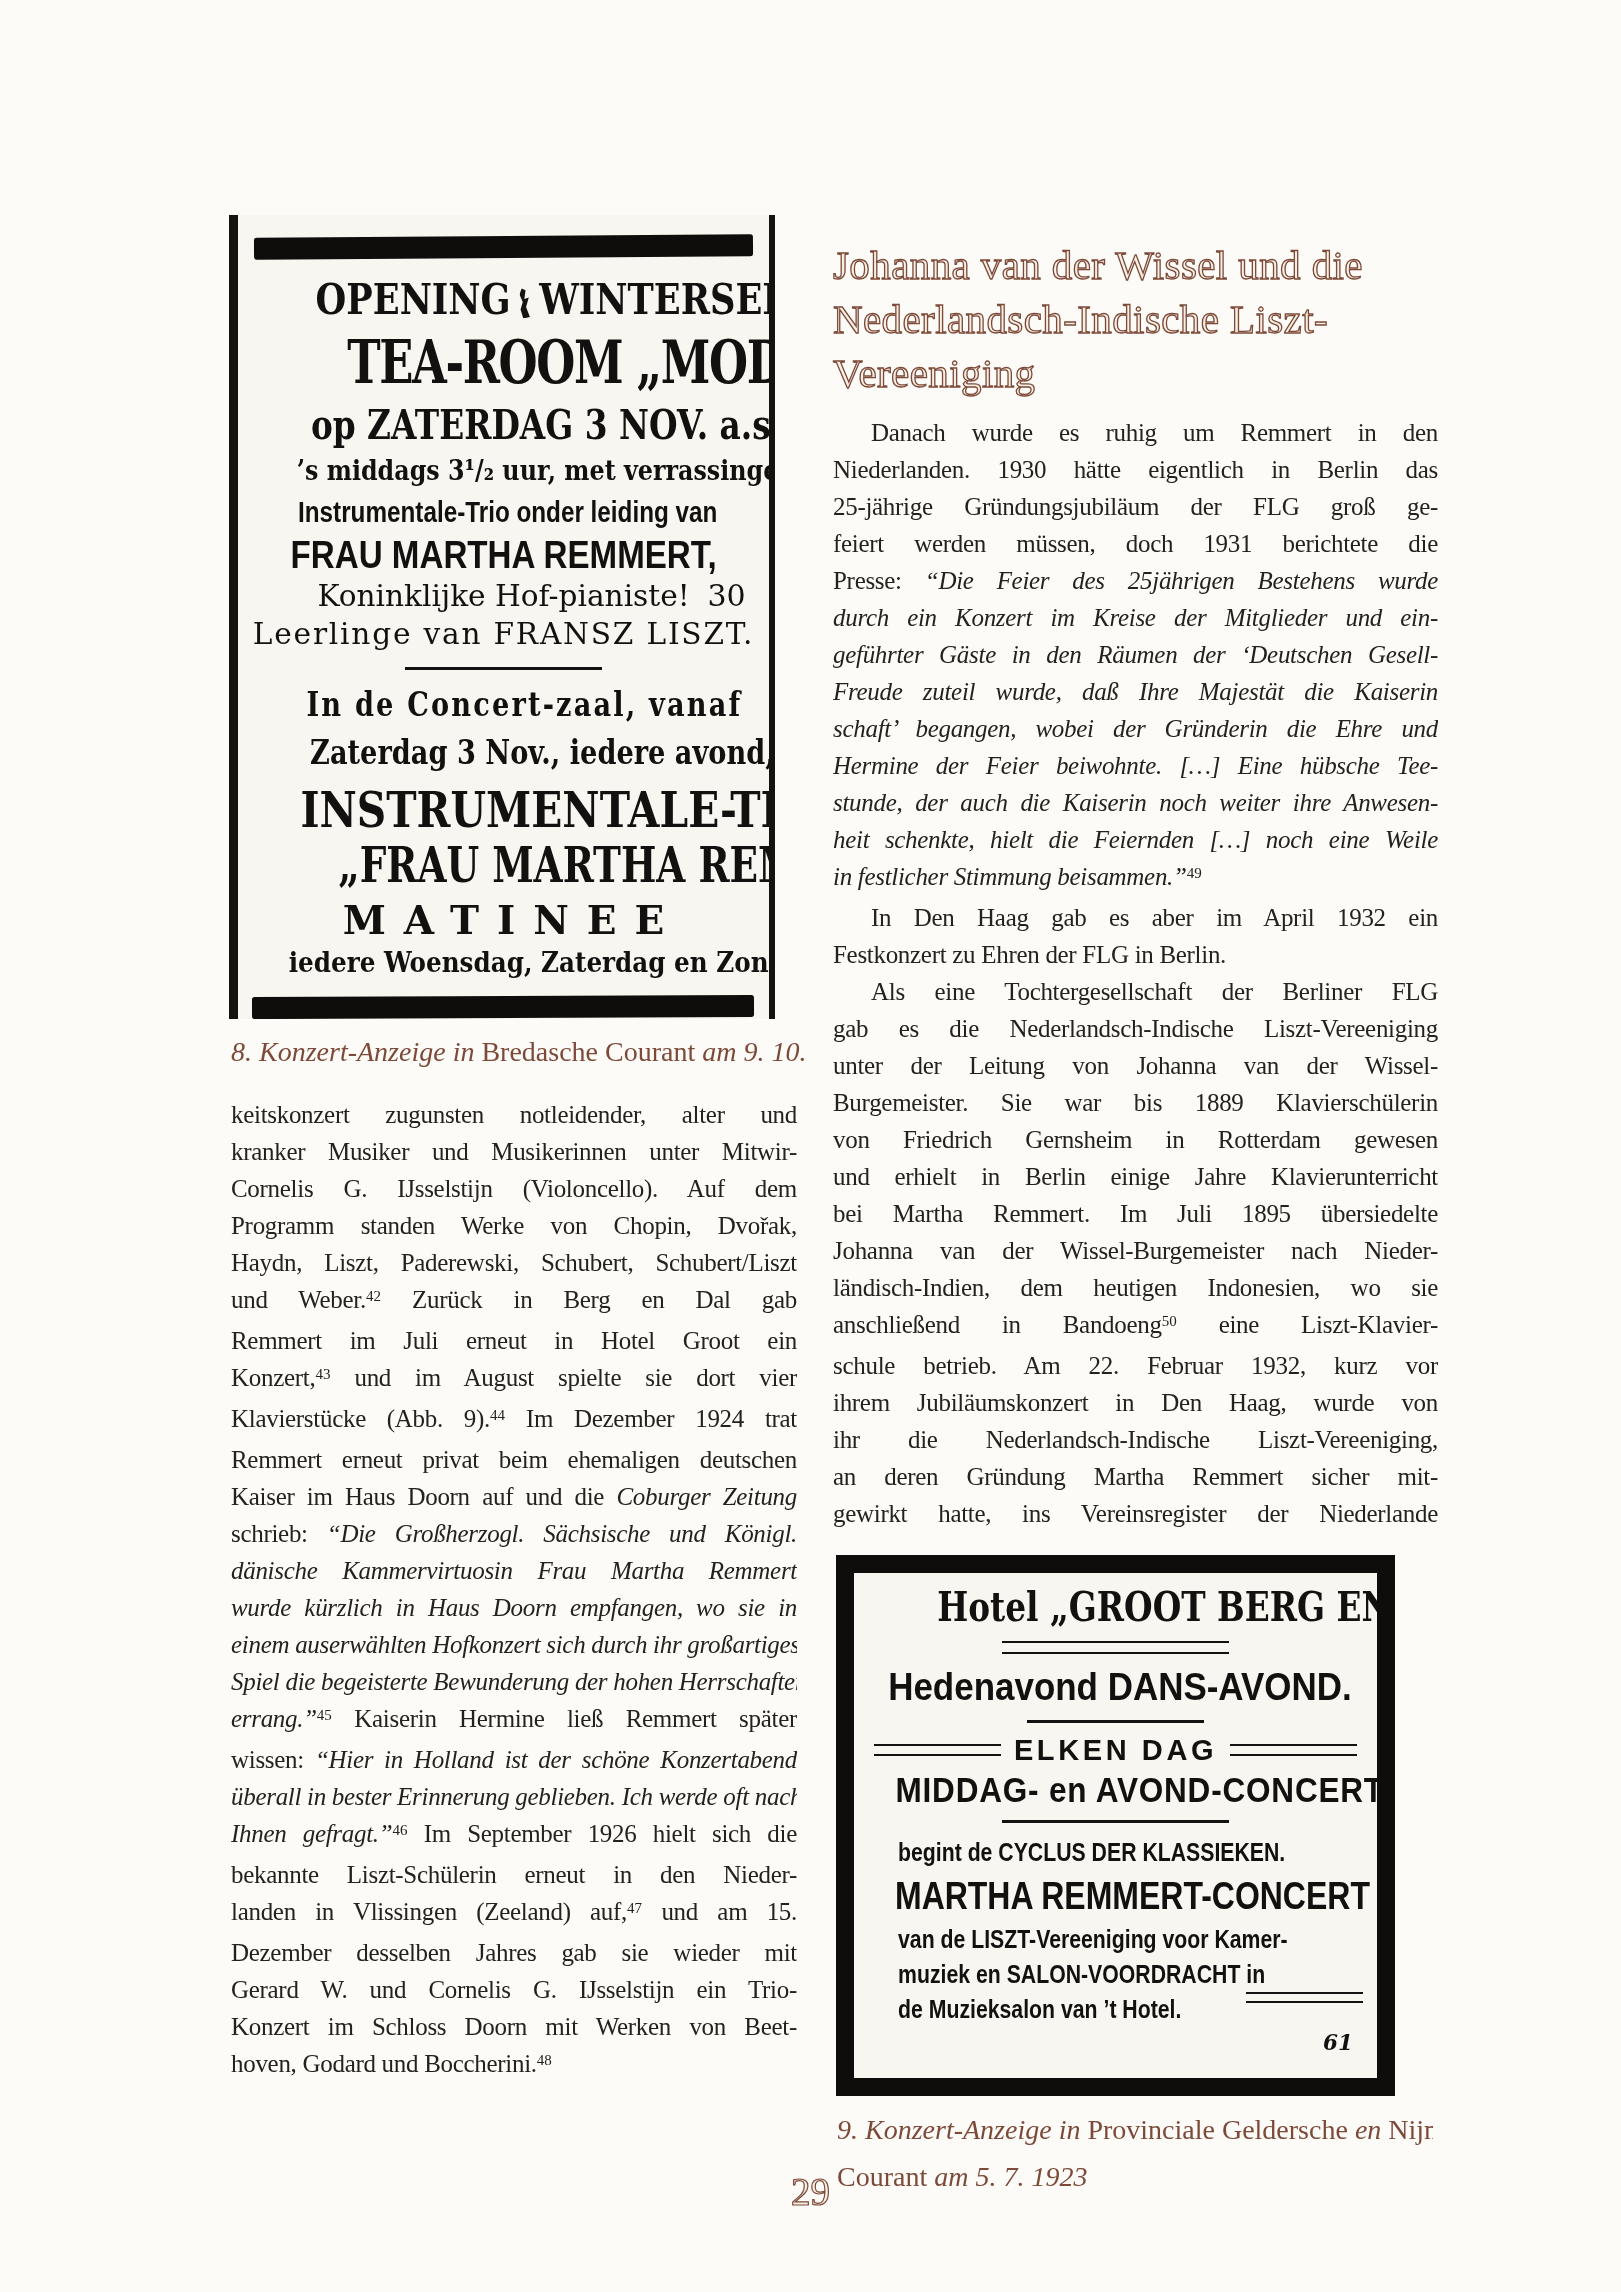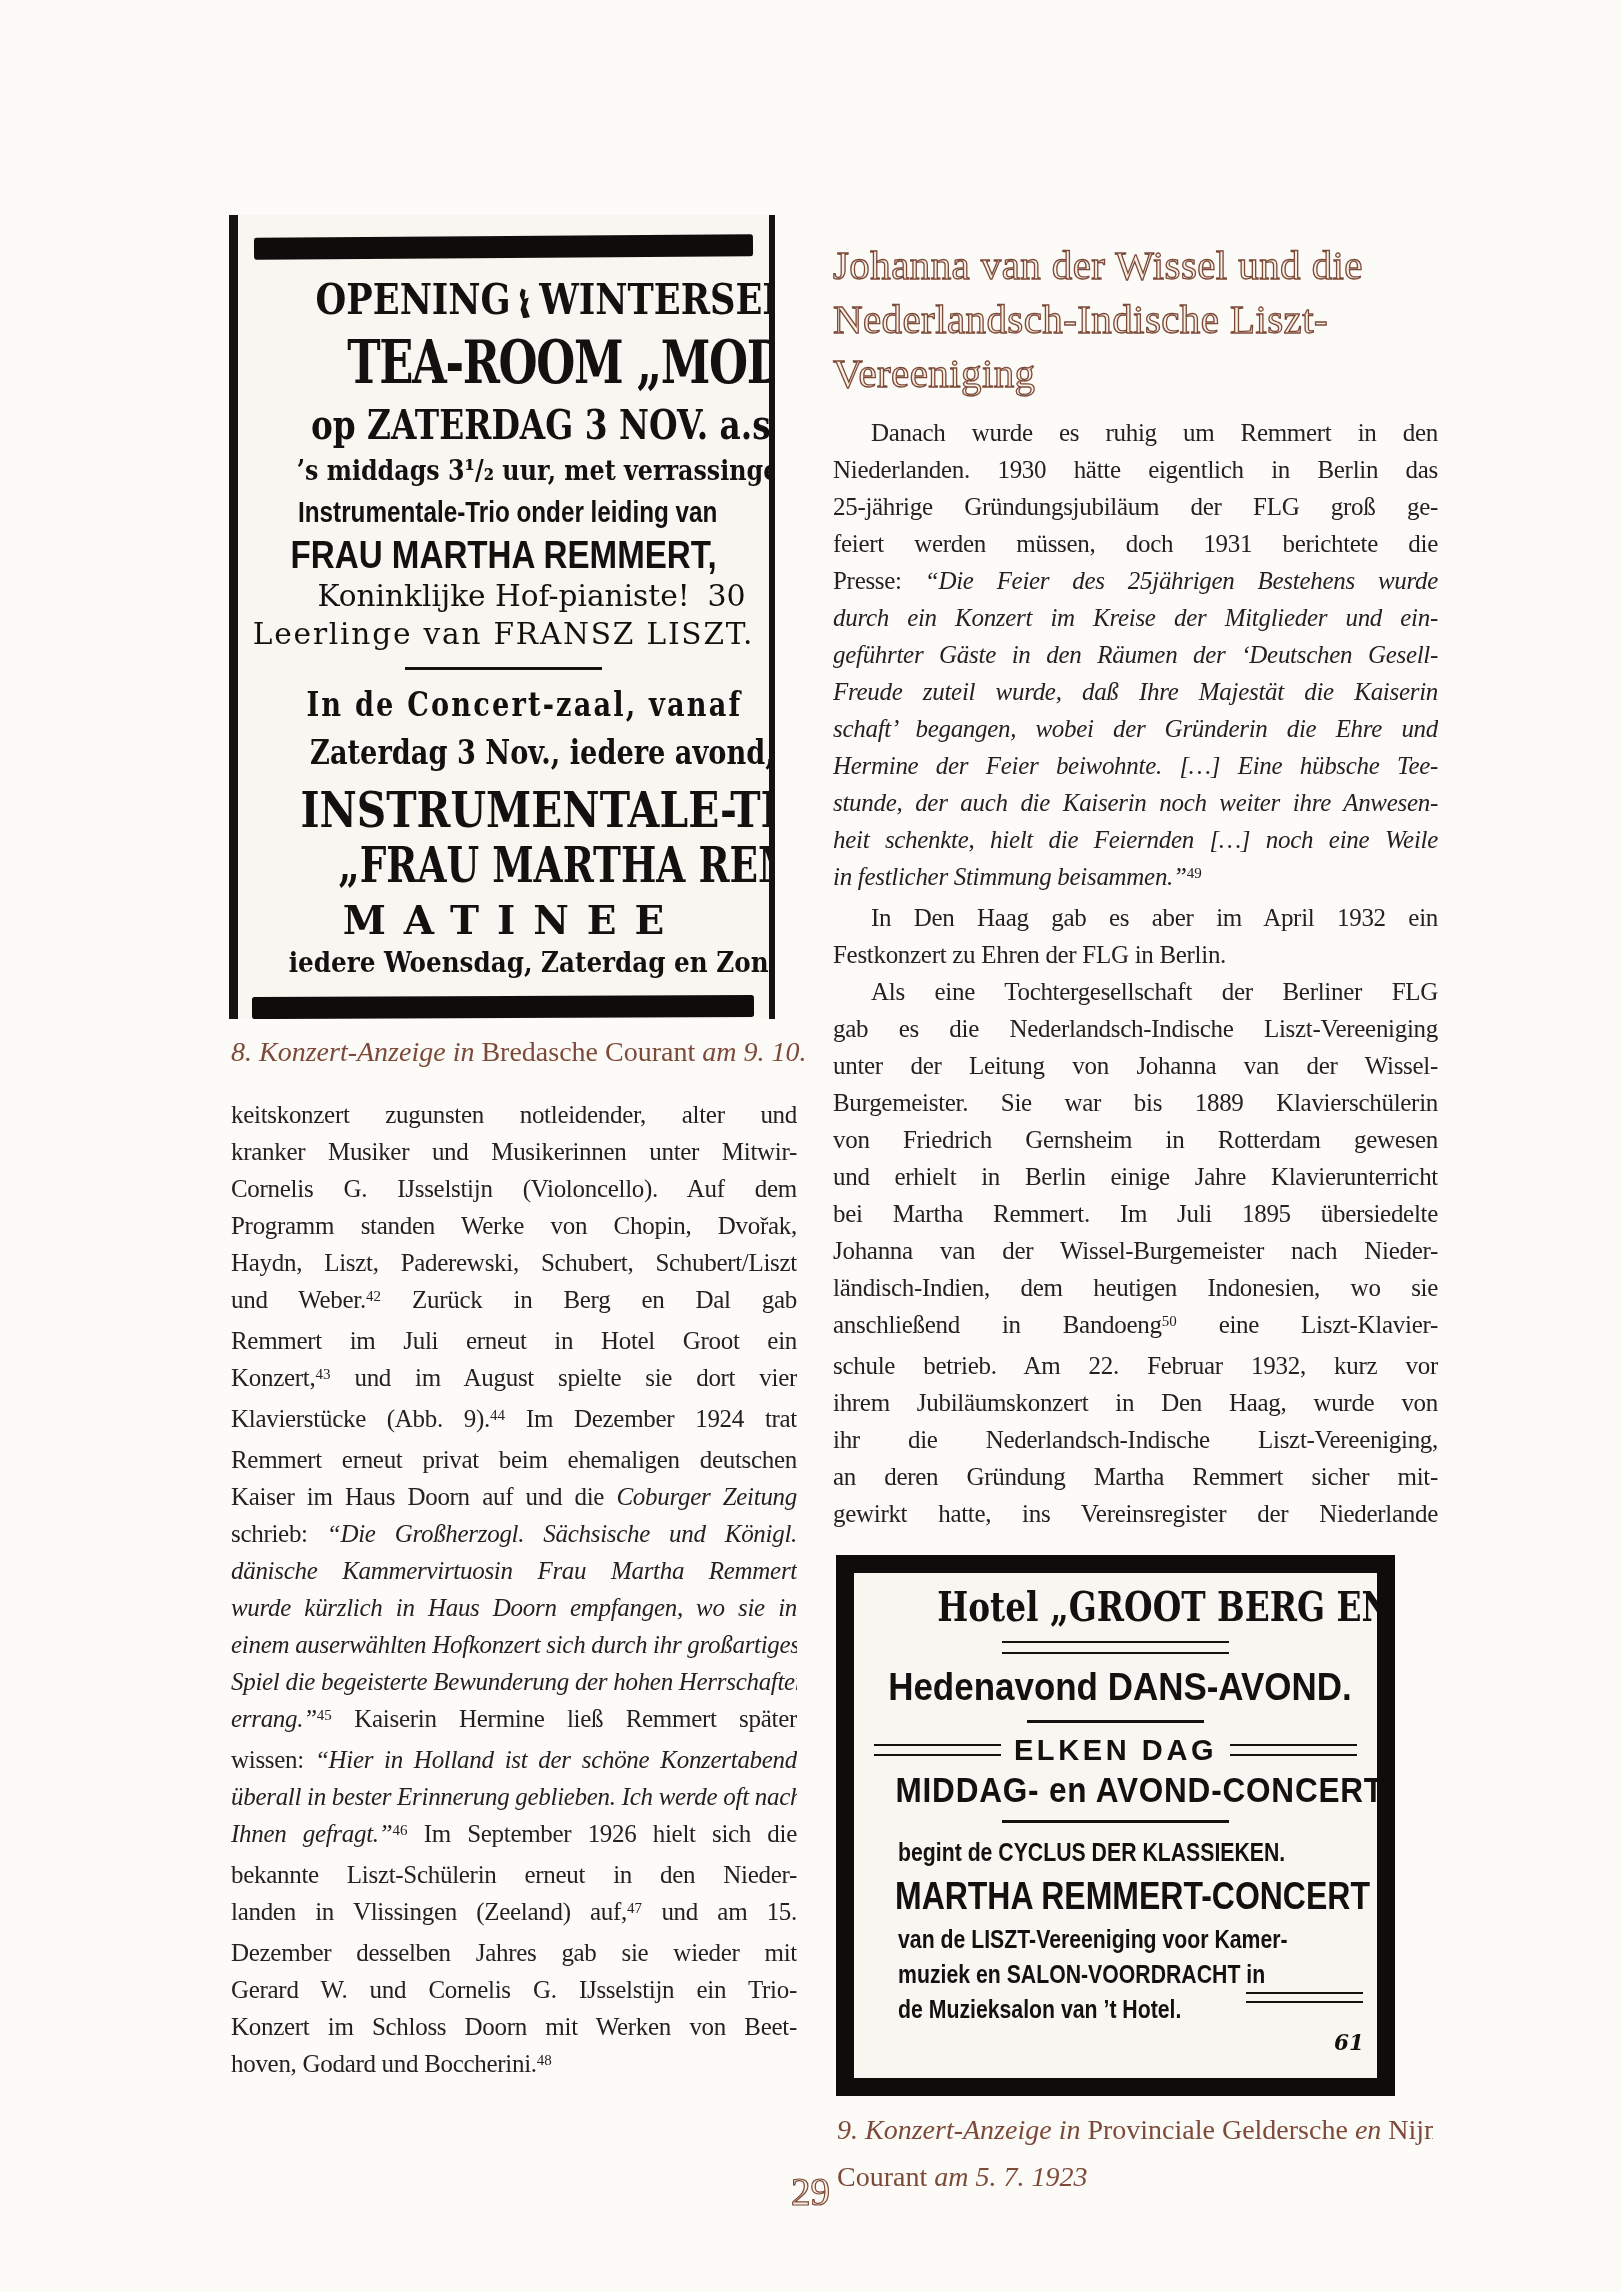--- a/index.html
+++ b/index.html
@@ -76,21 +76,21 @@
   .elken{font:700 29px/32px "Liberation Sans",sans-serif;letter-spacing:3.6px;white-space:nowrap;}
   .concert{text-align:center;font:700 35px/43px "Liberation Sans",sans-serif;letter-spacing:0.9px;margin-top:1.8px;white-space:nowrap;}
   .concert .sq{transform:scaleX(.9);}
   .rule-c{width:46%;border-top:3.6px solid #141210;margin:9px auto 12.5px;}
   .adinfo{font:700 25px/35px "Liberation Sans",sans-serif;text-align:left;padding-left:30px;white-space:nowrap;}
   .adinfo .sq{transform:scaleX(.85);transform-origin:0 50%;}
   .martha{font:700 39px/48px "Liberation Sans",sans-serif;text-align:right;padding-left:27px;margin:1.8px 0;white-space:nowrap;}
   .martha .sq{transform:scaleX(.82);transform-origin:0 50%;}
   .info5row{display:flex;align-items:flex-start;padding-left:30px;}
   .info5row .dblseg{margin-left:14.3px;height:7.2px;}
-  .adnum{position:absolute;right:13px;bottom:23px;font:italic 700 21.5px "DejaVu Serif",serif;margin-top:7px;}
+  .adnum{position:absolute;right:24px;bottom:23px;font:italic 700 21.5px "DejaVu Serif",serif;margin-top:7px;}
 </style>
 </head>
 <body>
 
 <div class="page">
 
   <section class="ad1">
     <div class="bar top"></div>
     <div class="adline opening">
       <span class="sq"><span>OPENING</span><span class="orn"></span><span>WINTERSEIZOEN</span></span>

